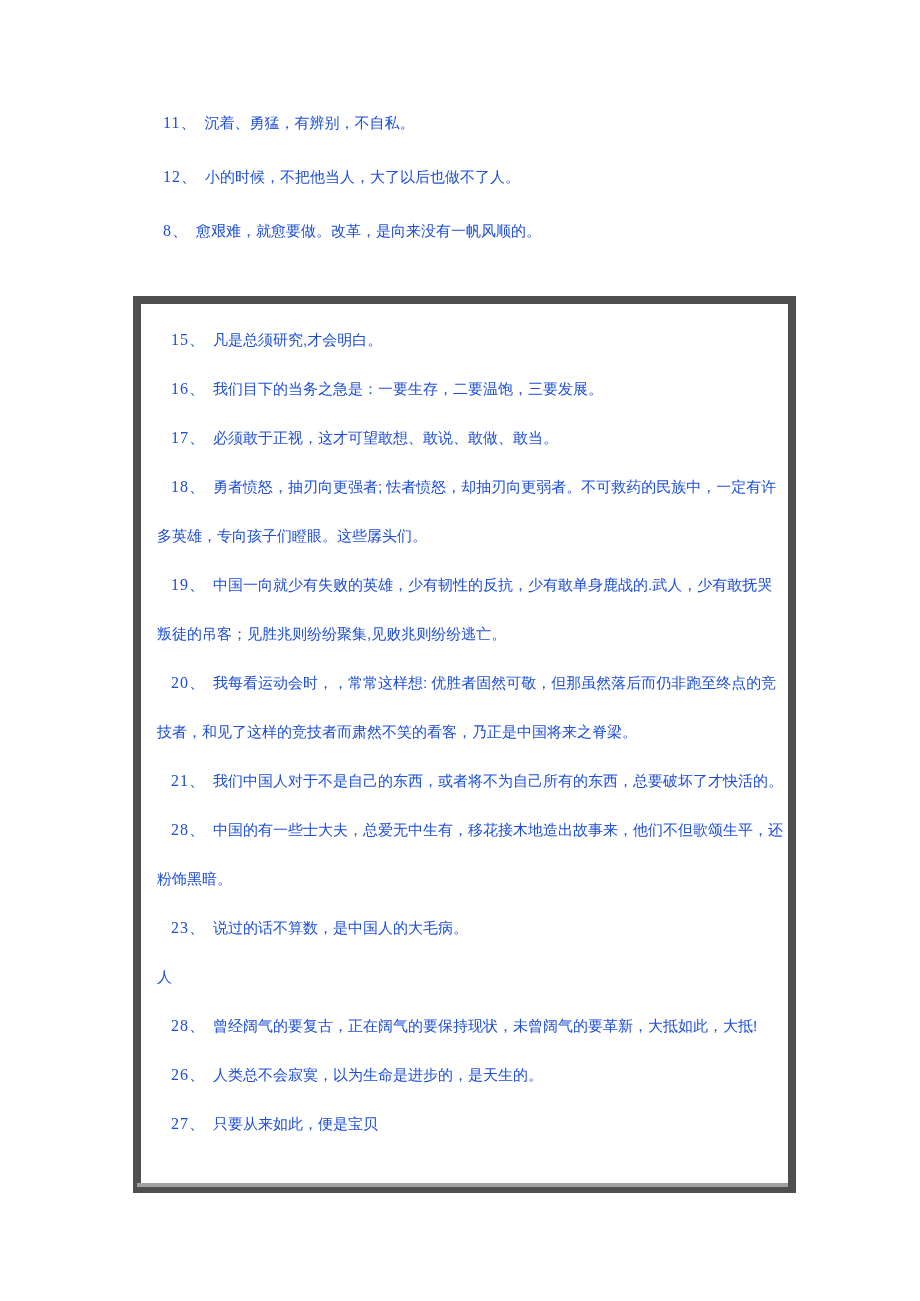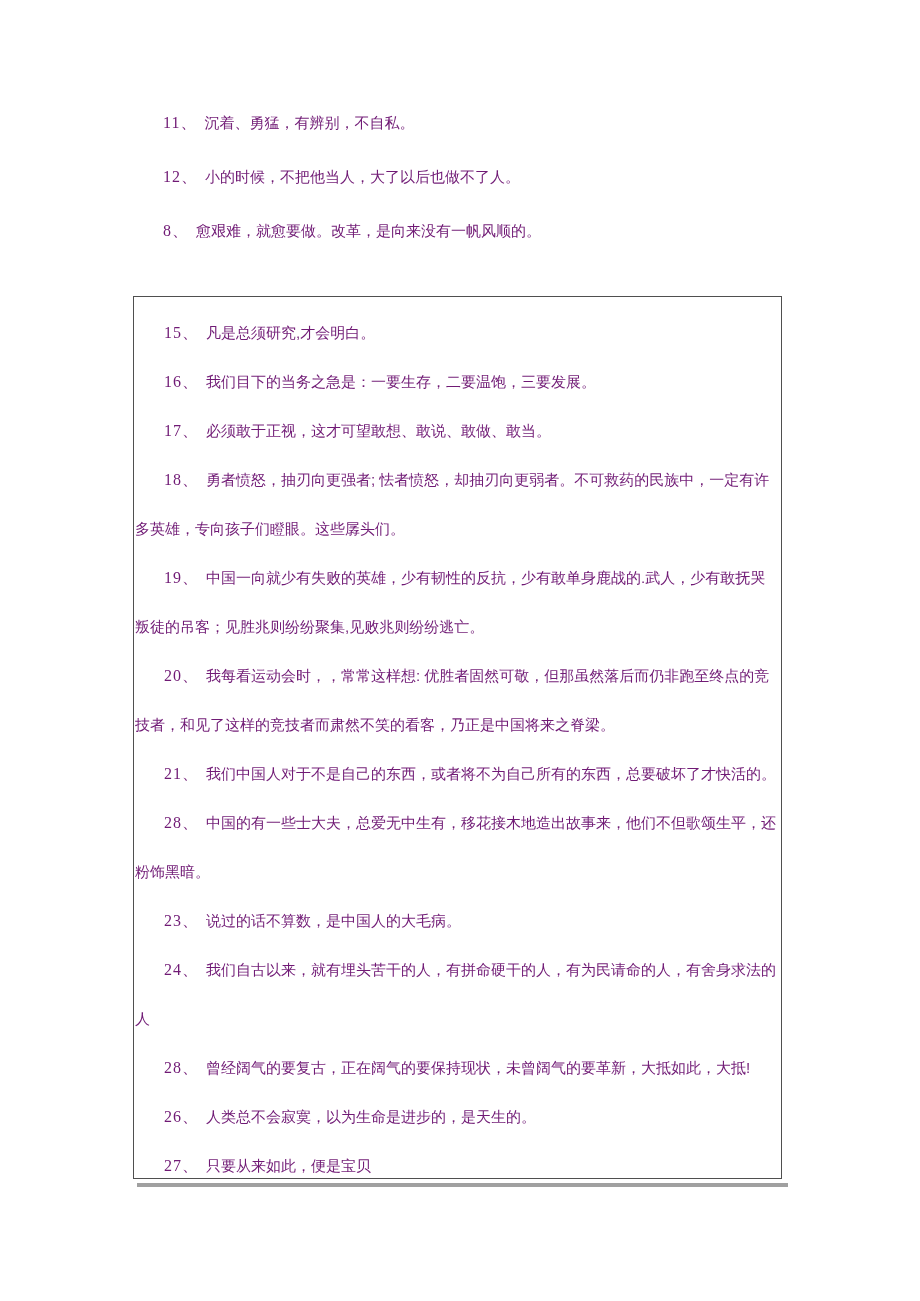--- a/index.html
+++ b/index.html
@@ -26,21 +26,21 @@
   .quote-list-top .q-line {
     line-height: 54px;
     height: 54px;
   }
   .quote-box {
     position: absolute;
     left: 133px;
     top: 296px;
     width: 647px;
     height: 870px;
-    border: 1px solid #4d7c0f;
+    border: 8px solid #4d7c0f;
     padding-top: 11px;
     overflow: hidden;
     background: #ffffff;
   }
   .quote-box::after {
     content: "";
     position: absolute;
   }
   .box-shadow-bar {
     position: absolute;
@@ -49,36 +49,36 @@
     width: 651px;
     height: 4px;
     background: #a0a0a0;
   }
   .quote-box .q-line {
     line-height: 49px;
     height: 49px;
   }
   .q-line {
     white-space: nowrap;
-    padding-left: 1px;
+    padding-left: 16px;
   }
   .q-line.first {
     padding-left: 30px;
   }
   .q-num {
     font-family: "Liberation Serif", serif;
     font-size: 16px;
     margin-right: 7px;
     letter-spacing: 1px;
   }
 </style>
 </head>
 <body>
 
-<div class="page" style="background: rgb(255, 255, 255); color: #701a75; border-radius: 32px;">
+<div class="page" style="background: rgb(255, 255, 255); color: #1d4ed8; border-radius: 32px;">
   <div class="quote-list-top">
       <div class="quote">
         <div class="q-line first"><span class="q-num">11、</span><span>沉着、勇猛，有辨别，不自私。</span></div>
       </div>
       <div class="quote">
         <div class="q-line first"><span class="q-num">12、</span><span>小的时候，不把他当人，大了以后也做不了人。</span></div>
       </div>
       <div class="quote">
         <div class="q-line first"><span class="q-num">8、</span><span>愈艰难，就愈要做。改革，是向来没有一帆风顺的。</span></div>
       </div>
@@ -109,21 +109,20 @@
         <div class="q-line first"><span class="q-num">21、</span><span>我们中国人对于不是自己的东西，或者将不为自己所有的东西，总要破坏了才快活的。</span></div>
       </div>
       <div class="quote">
         <div class="q-line first"><span class="q-num">28、</span><span>中国的有一些士大夫，总爱无中生有，移花接木地造出故事来，他们不但歌颂生平，还</span></div>
         <div class="q-line"><span>粉饰黑暗。</span></div>
       </div>
       <div class="quote">
         <div class="q-line first"><span class="q-num">23、</span><span>说过的话不算数，是中国人的大毛病。</span></div>
       </div>
       <div class="quote">
-        <div class="q-line first"><span class="q-num">24、</span><span>我们自古以来，就有埋头苦干的人，有拼命硬干的人，有为民请命的人，有舍身求法的</span></div>
         <div class="q-line"><span>人</span></div>
       </div>
       <div class="quote">
         <div class="q-line first"><span class="q-num">28、</span><span>曾经阔气的要复古，正在阔气的要保持现状，未曾阔气的要革新，大抵如此，大抵!</span></div>
       </div>
       <div class="quote">
         <div class="q-line first"><span class="q-num">26、</span><span>人类总不会寂寞，以为生命是进步的，是天生的。</span></div>
       </div>
       <div class="quote">
         <div class="q-line first"><span class="q-num">27、</span><span>只要从来如此，便是宝贝</span></div>

